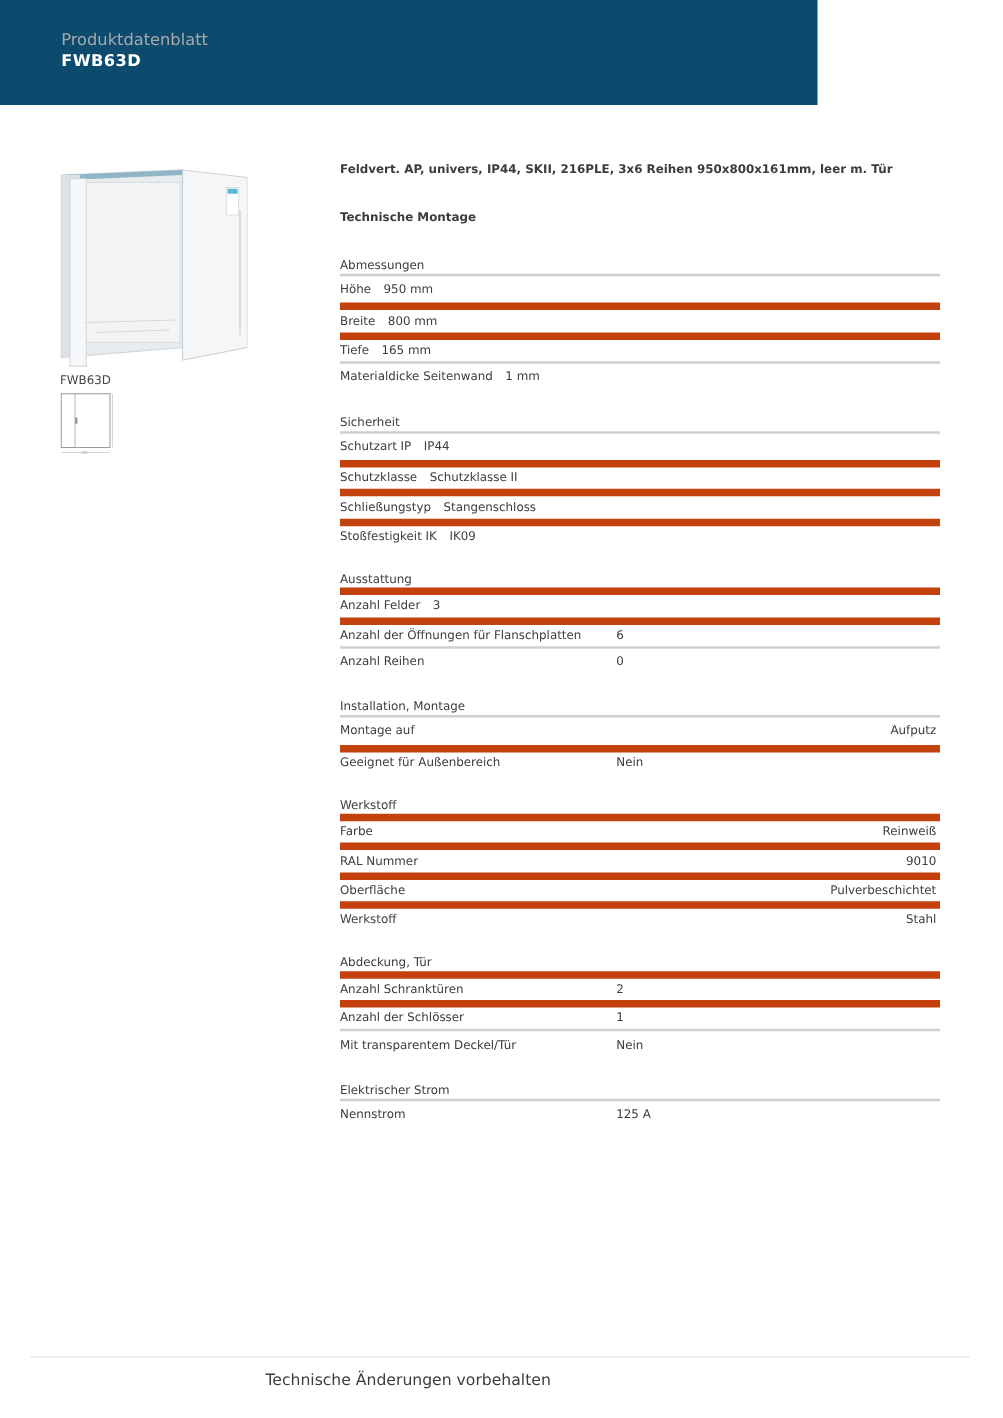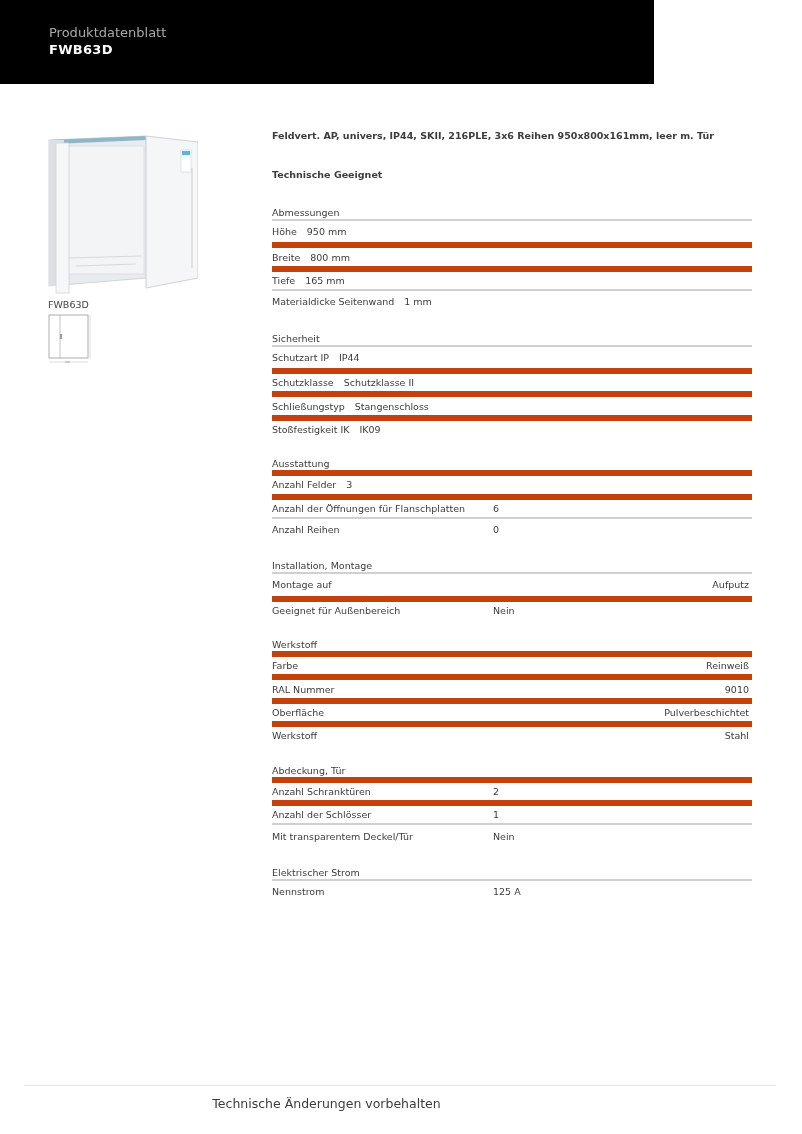--- a/index.html
+++ b/index.html
@@ -1,19 +1,19 @@
 <!DOCTYPE html>
 <html><head>
 <meta charset="utf-8">
 <style>
   * { box-sizing: border-box; margin: 0; padding: 0; }
   html, body { width: 802px; height: 1134px; background: #ffffff; overflow: hidden; }
   body { font-family: "DejaVu Sans", sans-serif; color: #3c3c3c; position: relative; }
 
-  .header { position: absolute; left: 0; top: 0; width: 654px; height: 84px; background: #000000; }
+  .header { position: absolute; left: 0; top: 0; width: 654px; height: 84px; background: #0c4a6e; }
   .header .doc-type { position: absolute; left: 49px; top: 25px; font-size: 13px; color: #a9a9a9; }
   .header .doc-code { position: absolute; left: 49px; top: 42px; font-size: 13px; font-weight: bold; color: #ffffff; letter-spacing: 0.3px; }
   .header .logo { position: absolute; left: 676px; top: 22px; font-family: "Liberation Sans", sans-serif; font-weight: bold; font-size: 29px; color: #ffffff; letter-spacing: -1.2px; }
 
   .left { position: absolute; left: 46px; top: 128px; width: 160px; }
   .product-photo { width: 152px; height: 167px; position: relative; }
   .left .code { position: absolute; left: 2px; top: 171px; font-size: 9.5px; color: #444; }
   .drawing { position: absolute; left: 1px; top: 186px; width: 45px; height: 52px; }
 
   .main { position: absolute; left: 272px; top: 130px; width: 480px; }
@@ -68,21 +68,21 @@
       <rect x="13" y="20" width="2" height="5" fill="#9a9a9a"></rect>
       <line x1="43" y1="1" x2="43" y2="44" stroke="#bbbbbb" stroke-width="0.5"></line>
       <line x1="2" y1="48" x2="41" y2="48" stroke="#bbbbbb" stroke-width="0.5"></line>
       <rect x="18" y="47" width="5" height="2" fill="#cccccc"></rect>
     </svg>
   </div>
 </div>
 
 <div class="main">
   <div class="title">Feldvert. AP, univers, IP44, SKII, 216PLE, 3x6 Reihen 950x800x161mm, leer m. Tür</div>
-  <div class="tech">Technische Geeignet</div>
+  <div class="tech">Technische Montage</div>
 
   <div class="section">
     <div class="section-title">Abmessungen</div>
     <div class="row first">
         <span class="label">Höhe</span>
         <span class="inline-val">950 mm</span>
       </div>
     <div class="row">
         <span class="label">Breite</span>
         <span class="inline-val">800 mm</span>

